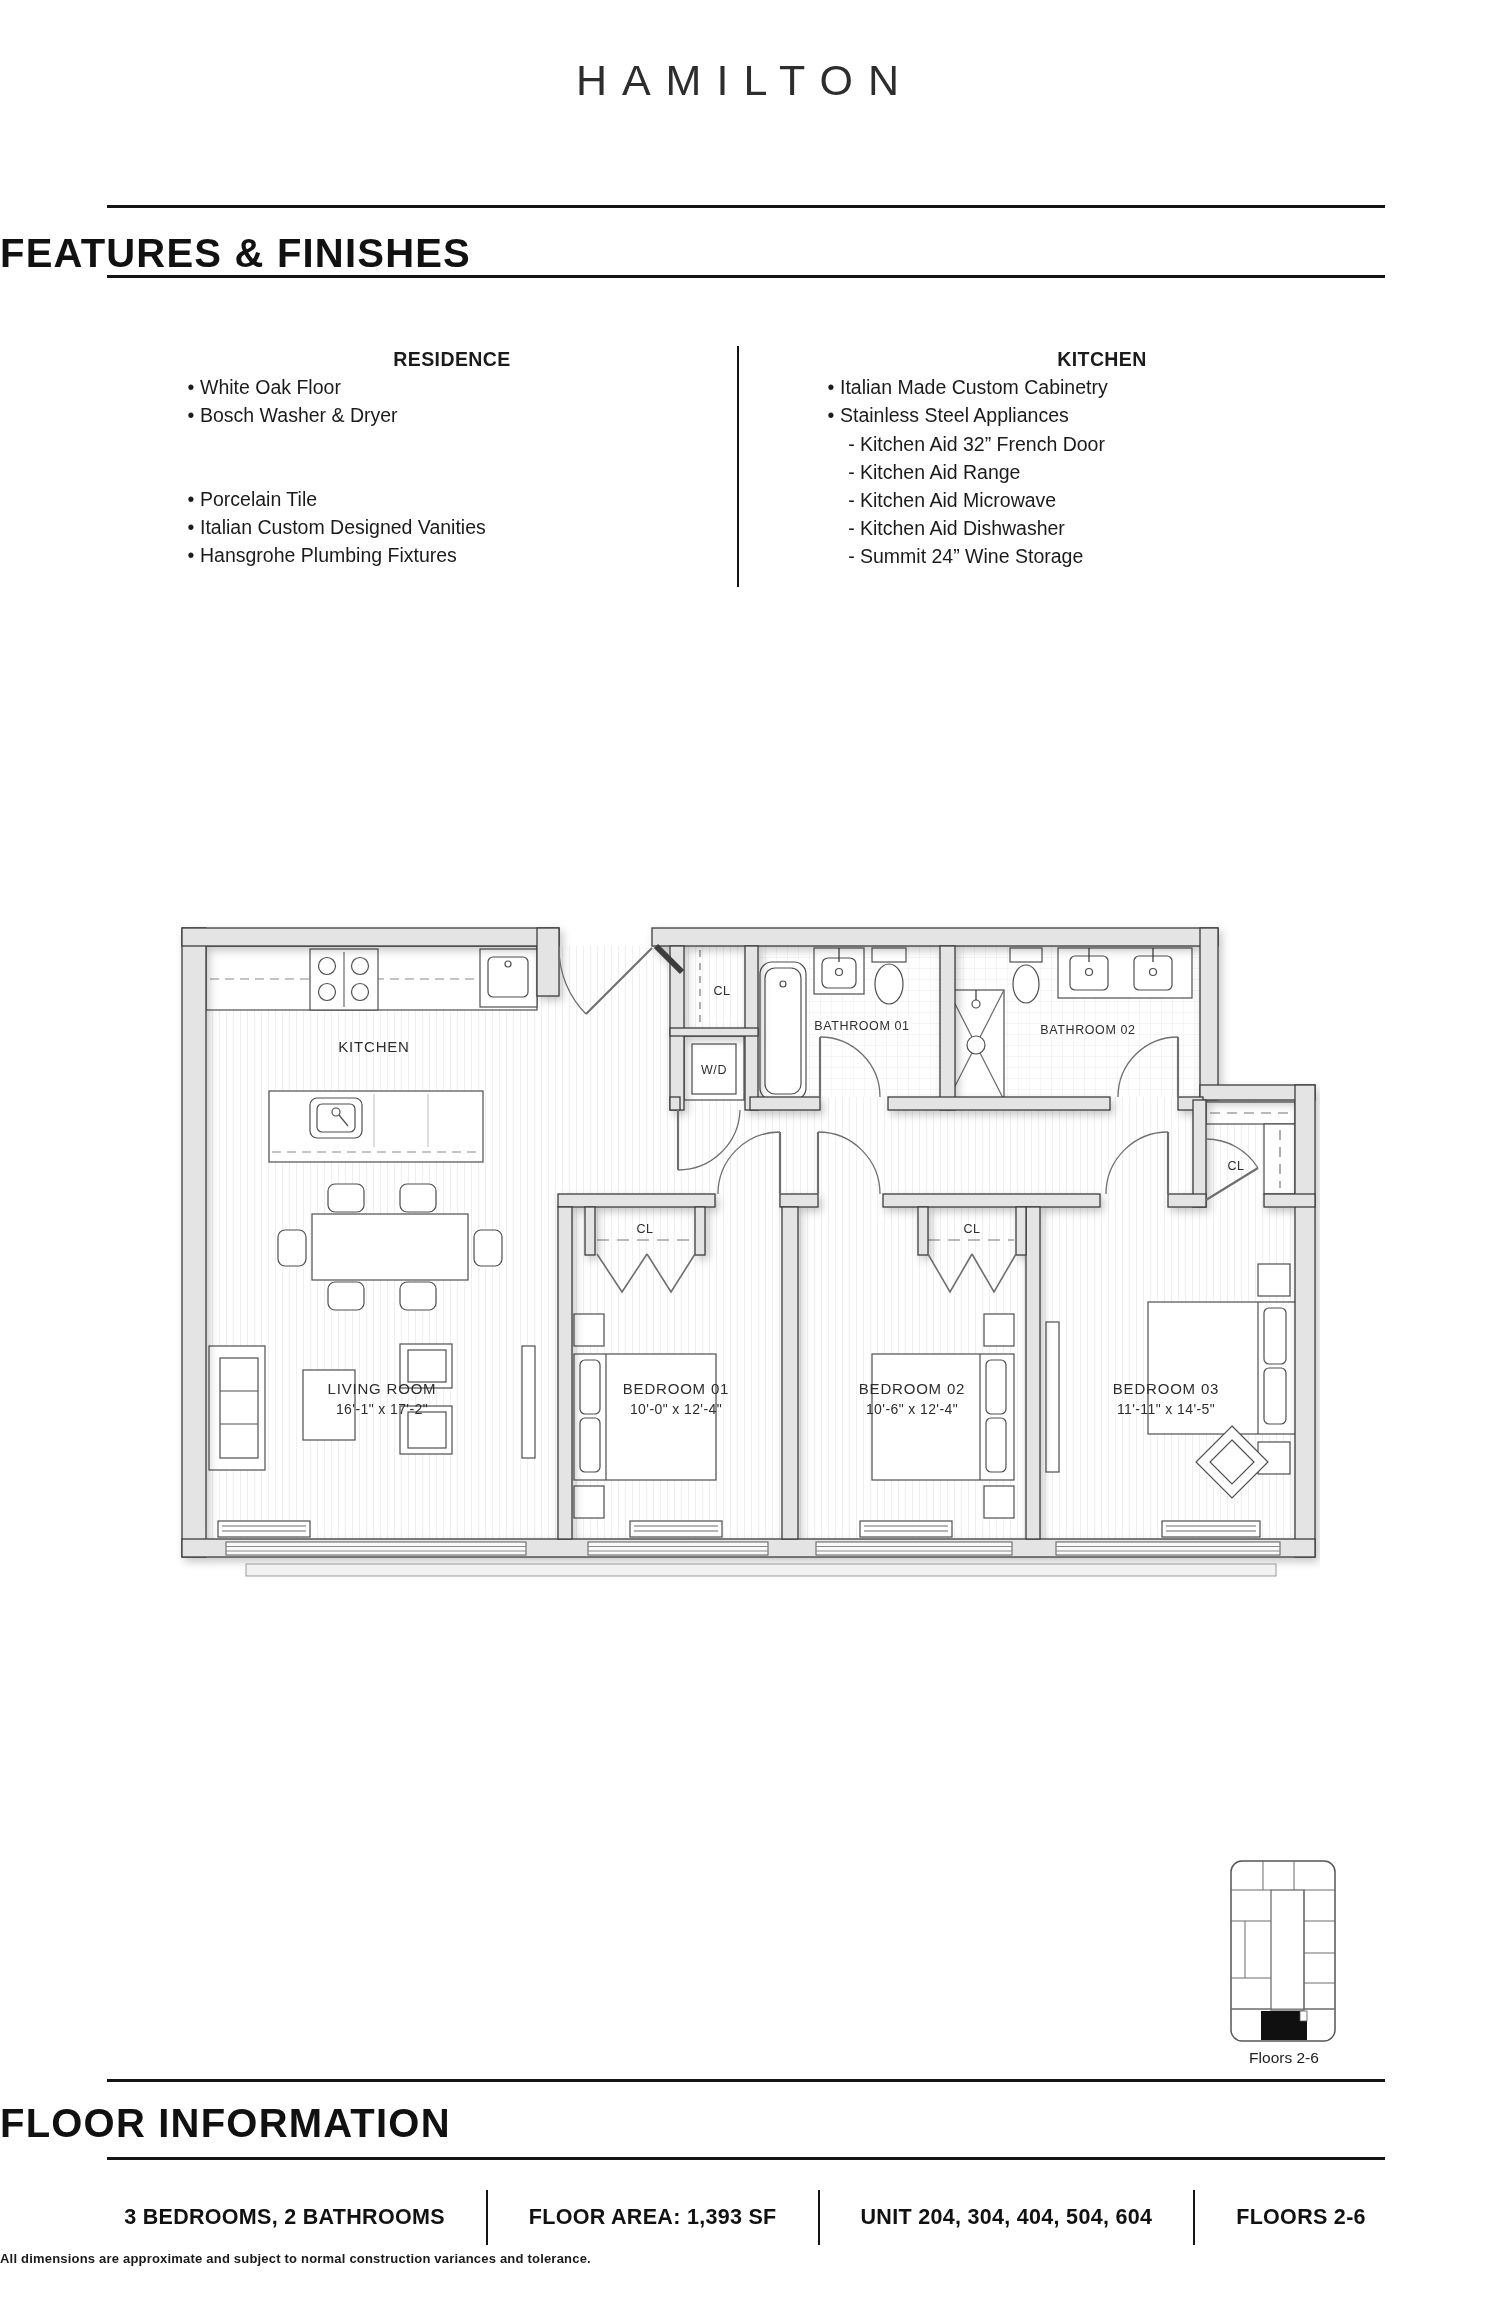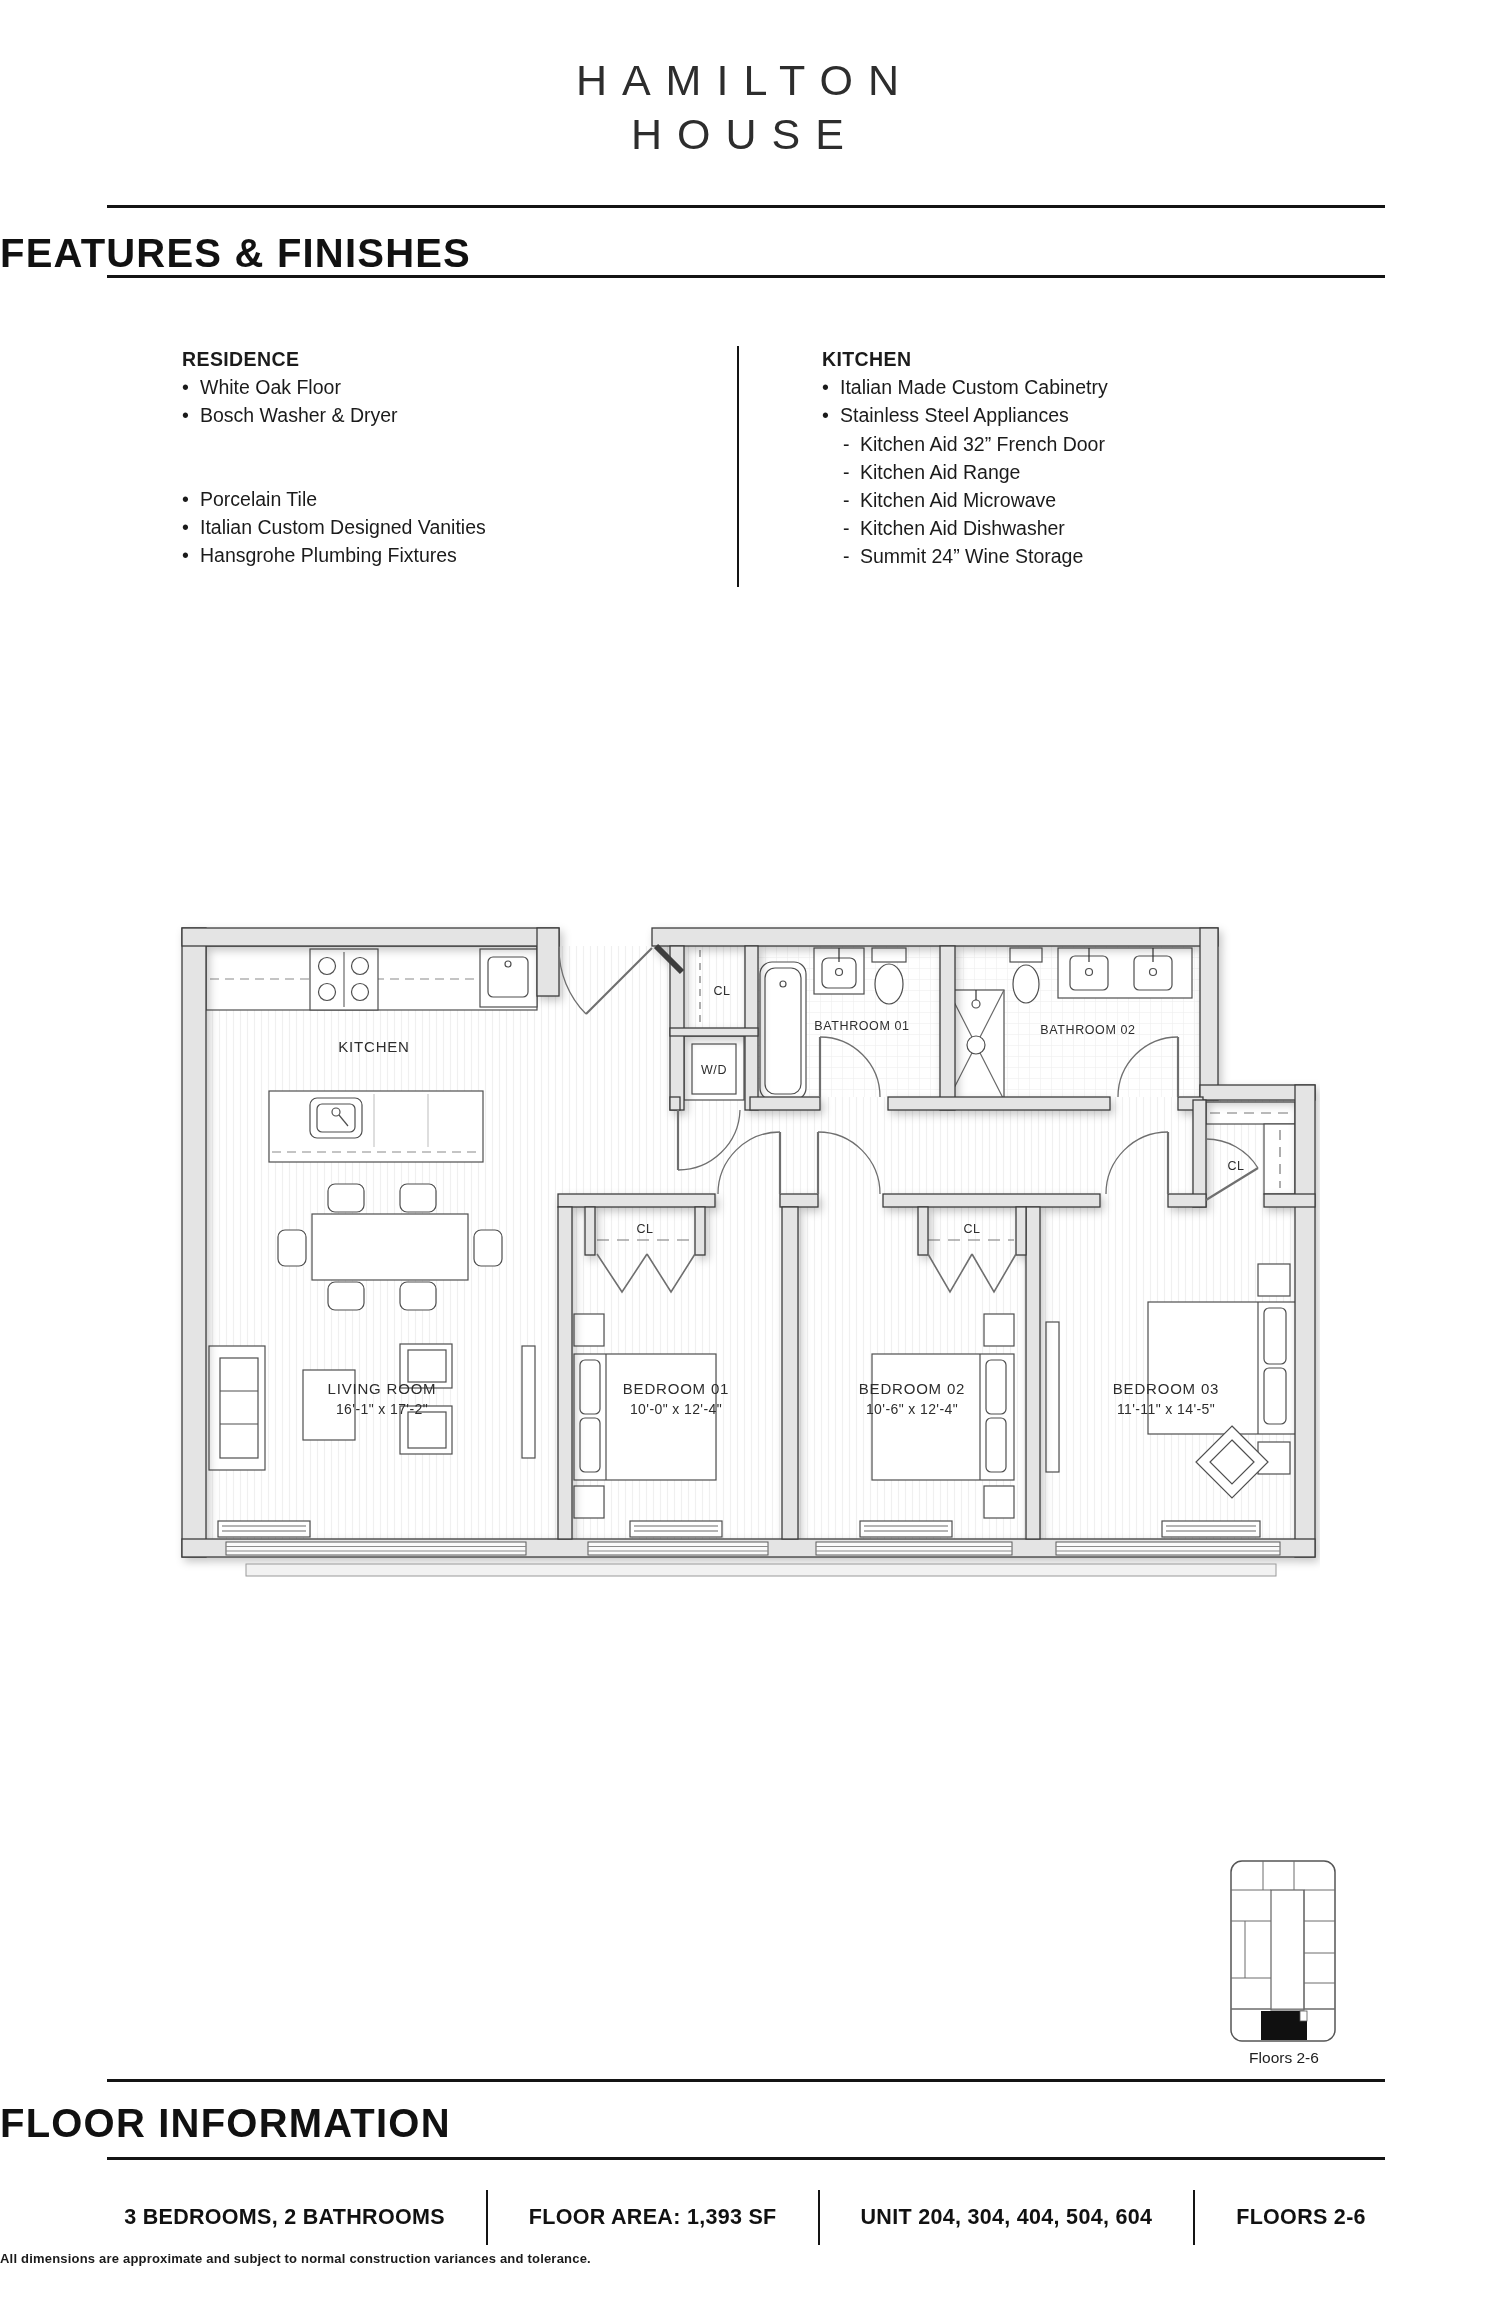--- a/index.html
+++ b/index.html
@@ -17,21 +17,21 @@
   .rule-1 { top:198px; } .rule-2 { top:268px; }
   .rule-3 { top:2072px; } .rule-4 { top:2150px; }
 
   
   .sec-title { position:absolute; left:0; width:100%; 
                font-weight:700; font-size:40px; letter-spacing:1.2px; color:#111; }
   .title-features { top:224px; }
   .title-unit { top:2094px; }
 
   
-  .feat-col { position:absolute; top:338px; font-size:19.5px; line-height:28.2px; color:#1b1b1b; }
+  .feat-col { position:absolute; top:338px; font-size:19.5px; line-height:28.2px; color:#1b1b1b;text-align:center; }
   .feat-col.left { left:182px; width:540px; }
   .feat-col.right { left:822px; width:560px; }
   .feat-head { font-weight:700; letter-spacing:0.4px; }
   .feat-list { list-style:none; margin:0; padding:0; }
   .feat-list li { display:flex; }
   .bullet-cell { width:18px; flex:0 0 18px; }
   .sub-list { list-style:none; margin:0; padding:0 0 0 21px; }
   .sub-list li { display:flex; }
   .dash-cell { width:17px; flex:0 0 17px; }
   .feat-gap { height:55px; }
@@ -58,21 +58,20 @@
   .room-dims { font-size:14px; letter-spacing:0.4px; }
   .small-label { font-size:12.5px; letter-spacing:0.6px; }
 </style>
 </head>
 <body>
 
 <div class="page">
 
   <div class="logo">
     <div>HAMILTON</div>
-    <div>HOUSE</div>
   </div>
 
   <div class="rule rule-1"></div>
   <div class="sec-title title-features">FEATURES &amp; FINISHES</div>
   <div class="rule rule-2"></div>
 
   <div class="feat-col left">
     <div class="feat-head">RESIDENCE</div>
     <ul class="feat-list">
       <li>

